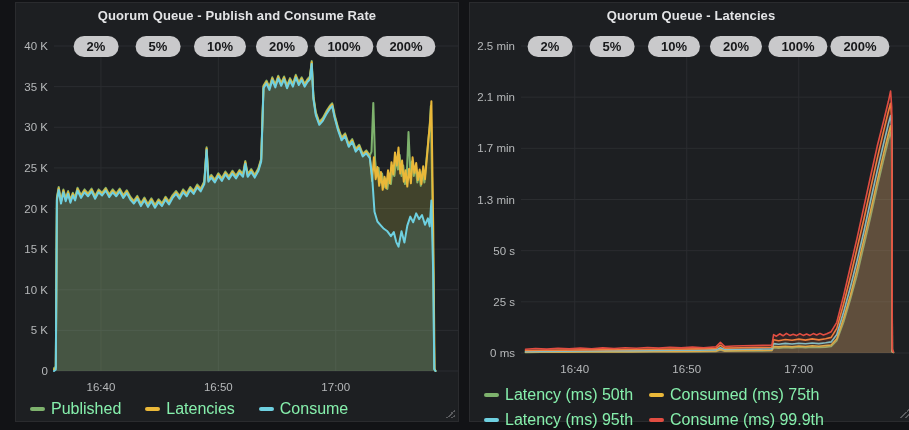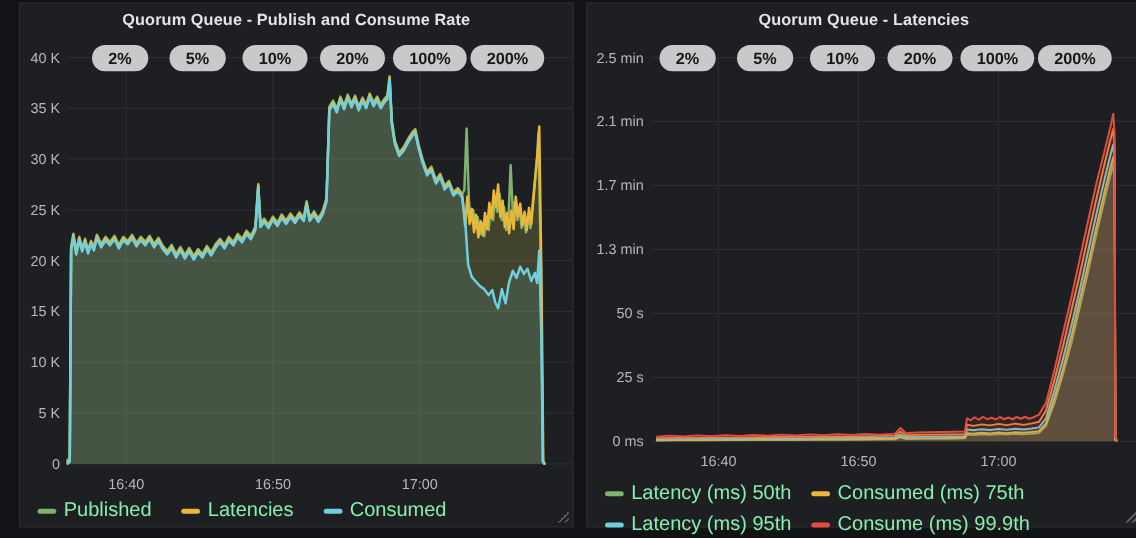--- a/index.html
+++ b/index.html
@@ -81,21 +81,21 @@
       <div class="legend-item">
         <span class="legend-swatch" style="background: rgb(126, 178, 109);"></span>
         <span class="legend-label">Published</span>
       </div>
       <div class="legend-item">
         <span class="legend-swatch" style="background: rgb(234, 184, 57);"></span>
         <span class="legend-label">Latencies</span>
       </div>
       <div class="legend-item">
         <span class="legend-swatch" style="background: rgb(110, 208, 224);"></span>
-        <span class="legend-label">Consumed</span>
+        <span class="legend-label">Consume</span>
       </div>
     </div>
   <div class="resize-handle"></div>
 </div>
 
 <div class="panel" id="panel-right">
   <div class="panel-title">Quorum Queue - Latencies</div>
   <svg class="chart-svg" width="444" height="420" viewBox="0 0 444 420">
       <line x1="51" x2="443" y1="350" y2="350" stroke="#2b2d30" stroke-width="1"></line>
       <text x="45" y="354" text-anchor="end" class="tick-label">0 ms</text>

